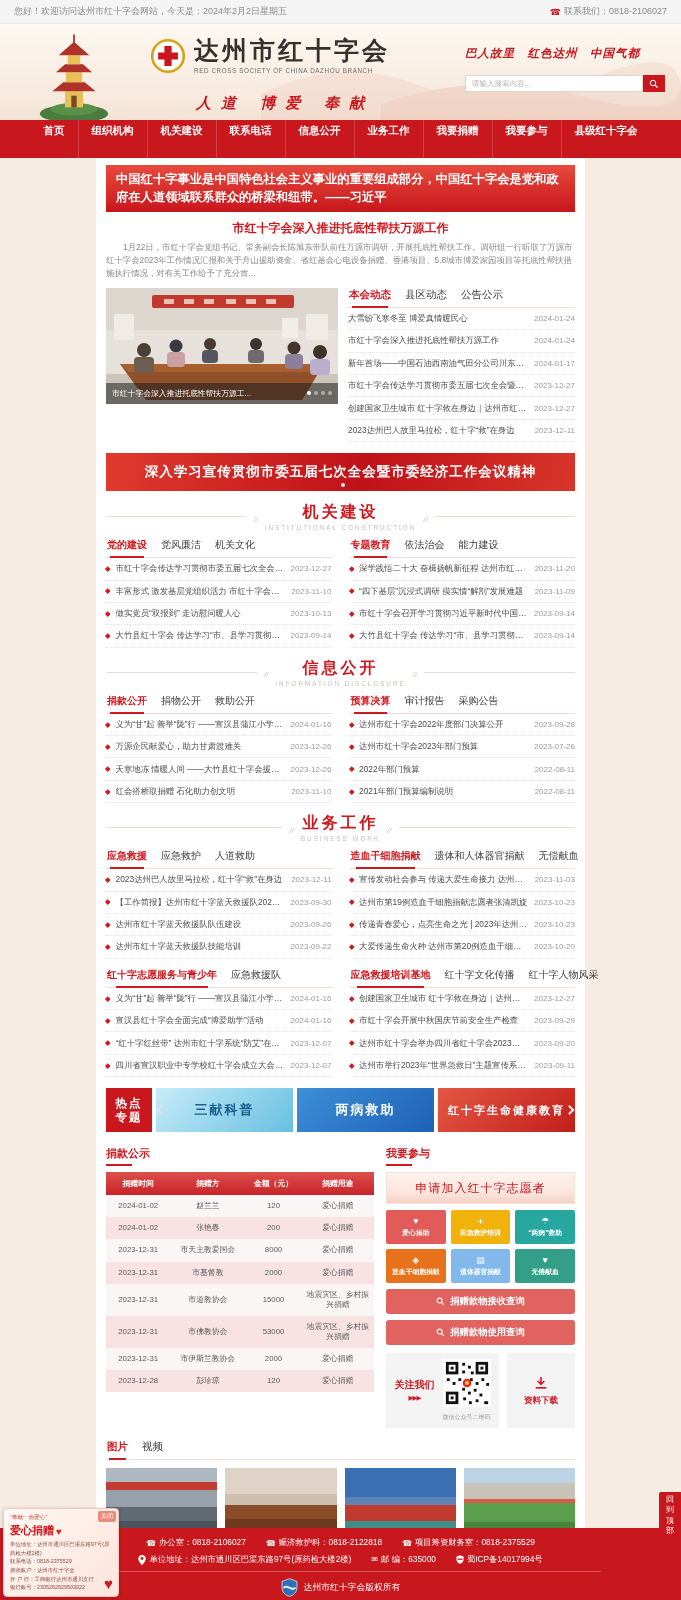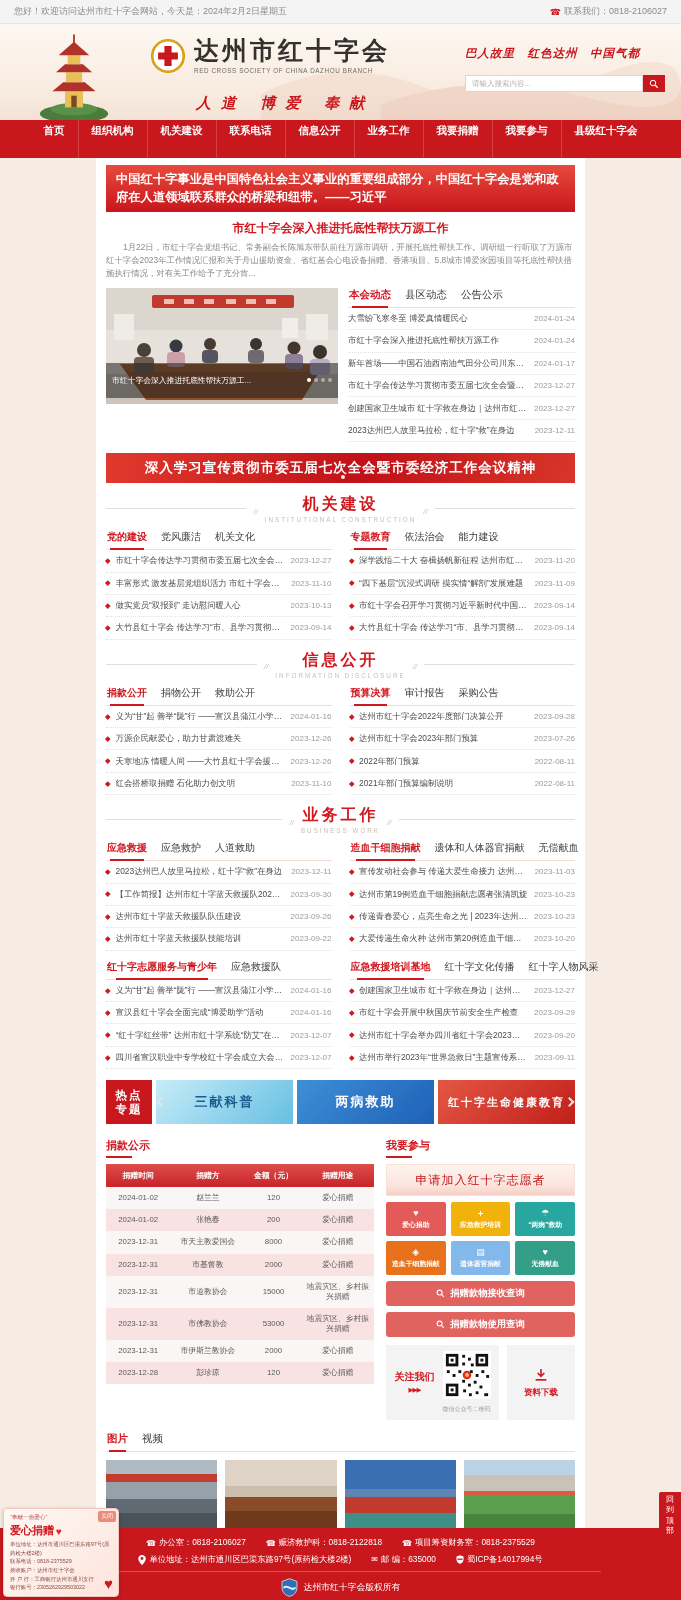--- a/index.html
+++ b/index.html
@@ -31,38 +31,38 @@
 
 .main{width:489px;margin:0 auto;background:#fff;padding:7px 10px 10px;min-height:1363px}
 .quote{background:linear-gradient(180deg,#e84a3d,#c8161c);color:#fff;font-weight:bold;font-size:12.3px;line-height:1.5;text-align:left;padding:5px 10px}
 .featured{margin-top:8px}
 .featured .ft{text-align:center;font-size:12px;font-weight:bold;color:#d0181f;cursor:pointer}
 .featured .fx{margin-top:4px;font-size:8.4px;color:#8a8a8a;line-height:1.55;text-indent:17px}
 
 .row2col{display:flex;gap:10px;margin-top:8px}
 .carousel{width:232px;height:116px;position:relative;flex:none;cursor:pointer;overflow:hidden}
 .carousel svg{display:block;width:100%;height:100%}
-.cap{position:absolute;left:0;right:0;bottom:6px;height:35px;background:rgba(30,30,30,.55);display:flex;align-items:center;padding:0 6px;gap:8px}
+.cap{position:absolute;left:0;right:0;bottom:0;height:21px;background:rgba(30,30,30,.55);display:flex;align-items:center;padding:0 6px;gap:8px}
 .cap .ctext{color:#fff;font-size:7.8px;flex:1;white-space:nowrap;overflow:hidden;text-overflow:ellipsis}
 .cdots{display:flex;gap:3px}
 .cdots i{width:4px;height:4px;border-radius:50%;background:rgba(255,255,255,.45);cursor:pointer}
 .cdots i:first-child{background:#fff}
 .newscol{flex:1;min-width:0}
 .tabs{display:flex;gap:14px;border-bottom:1px solid #f3ddd6;padding:0 1px}
 .tab{font-size:10px;color:#3c3c3c;padding-bottom:5px;position:relative;cursor:pointer;white-space:nowrap}
 .tabs .tab:first-of-type{color:#d0181f;font-weight:bold}
 .tabs .tab:first-of-type::after{content:"";position:absolute;left:8%;right:8%;bottom:-1px;height:2px;background:#d0181f}
 .tabs.big .tab{font-size:10.5px}
 ul.nlist{list-style:none}
 .nitem{display:flex;align-items:center;gap:6px;padding:5.2px 0;border-bottom:1px dotted #e3e3e3;cursor:pointer}
 .nitem .nt{flex:1;font-size:8.4px;color:#4c4c4c;white-space:nowrap;overflow:hidden;text-overflow:ellipsis}
 .nitem .nd{font-size:8px;color:#9b9b9b;flex:none}
 .dot{width:3.5px;height:3.5px;background:#d0181f;flex:none;transform:rotate(45deg)}
 
-.sloganbar{margin:11px 0;height:30px;background:linear-gradient(100deg,#e03a2e 0%,#c01118 55%,#d8352a 100%);color:#fff;font-size:13.5px;font-weight:bold;letter-spacing:1px;display:flex;align-items:center;justify-content:center;position:relative;cursor:pointer}
+.sloganbar{margin:11px 0;height:38px;background:linear-gradient(100deg,#e03a2e 0%,#c01118 55%,#d8352a 100%);color:#fff;font-size:13.5px;font-weight:bold;letter-spacing:1px;display:flex;align-items:center;justify-content:center;position:relative;cursor:pointer}
 .sloganbar::after{content:"";position:absolute;bottom:4px;left:50%;width:4px;height:4px;border-radius:50%;background:rgba(255,255,255,.9)}
 
 .sec-head{display:flex;align-items:center;gap:7px;margin:10px 0 7px}
 .sline{flex:1;height:1px;background:#e4dcd5}
 .slash::before{content:"//";font-size:8px;color:#c9c1ba;font-style:italic}
 .sec-ttl{text-align:center}
 .sec-ttl .cn{font-size:16px;font-weight:bold;color:#d0181f;letter-spacing:3px}
 .sec-ttl .en{font-size:6.3px;color:#c9bdb4;letter-spacing:2px;margin-top:1px}
 .cols{display:flex;gap:18px}
 .col{flex:1;min-width:0}

